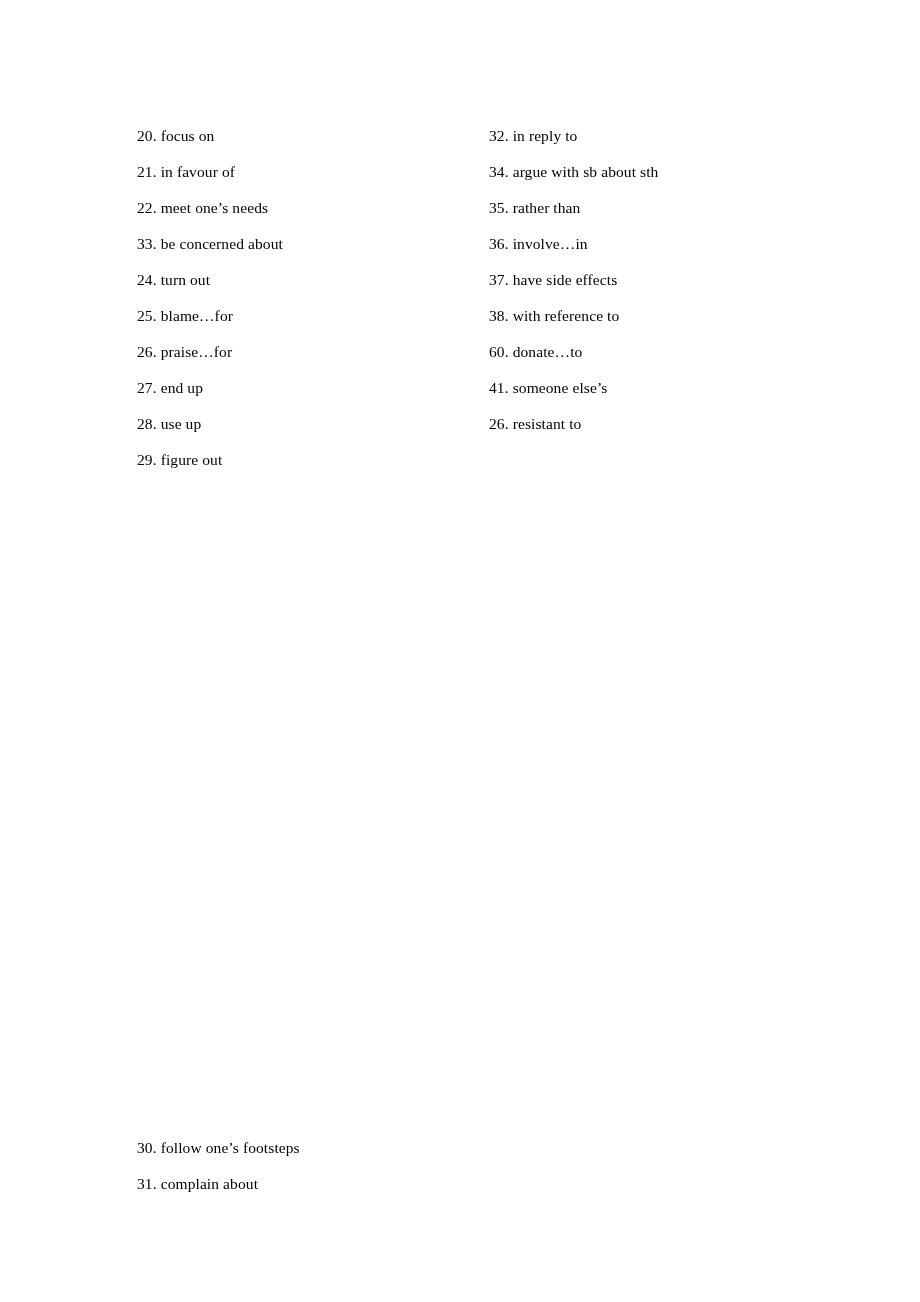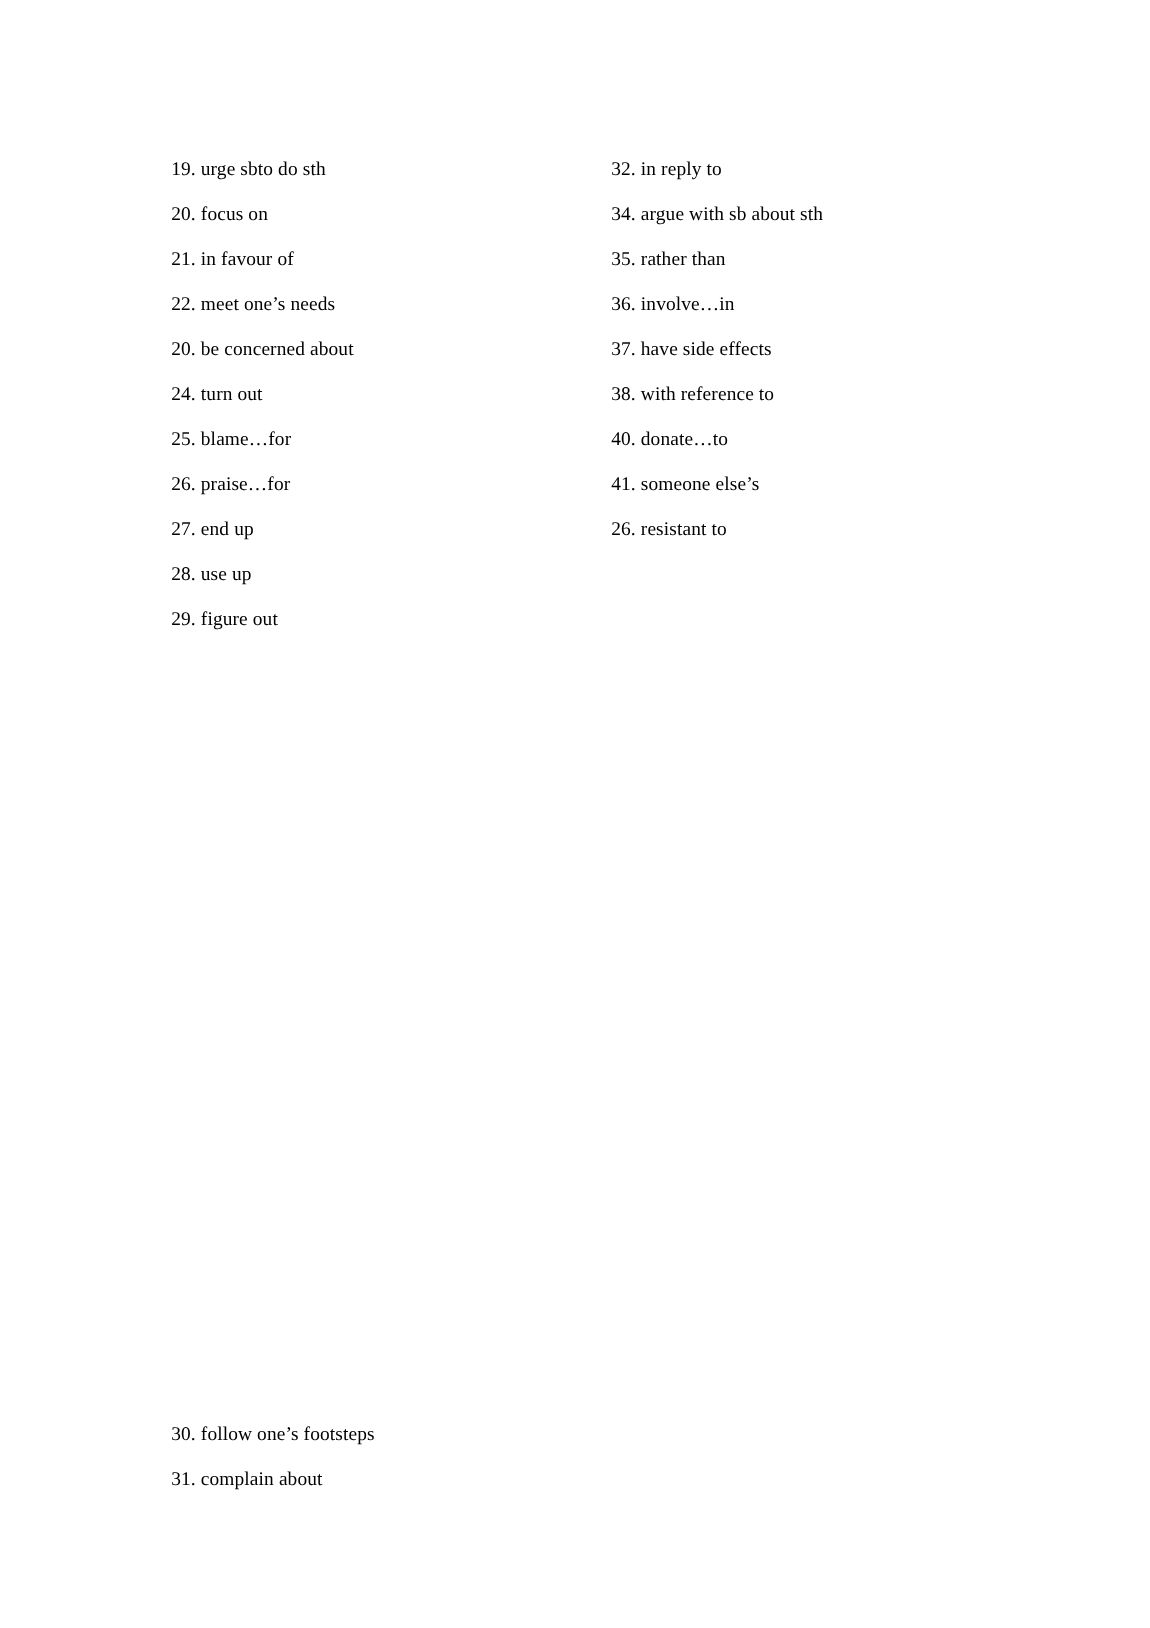--- a/index.html
+++ b/index.html
@@ -58,41 +58,40 @@
   }
 </style>
 </head>
 <body>
 
 <div class="page">
 
   <div class="columns">
 
     <div class="column left">
-      <div class="entry">19. urge sbto do sth</div>
       <div class="entry">20. focus on</div>
       <div class="entry">21. in favour of</div>
       <div class="entry">22. meet one’s needs</div>
-      <div class="entry">20. be concerned about</div>
+      <div class="entry">33. be concerned about</div>
       <div class="entry">24. turn out</div>
       <div class="entry">25. blame…for</div>
       <div class="entry">26. praise…for</div>
       <div class="entry">27. end up</div>
       <div class="entry">28. use up</div>
       <div class="entry">29. figure out</div>
     </div>
 
     <div class="column right">
       <div class="entry">32. in reply to</div>
       <div class="entry">34. argue with sb about sth</div>
       <div class="entry">35. rather than</div>
       <div class="entry">36. involve…in</div>
       <div class="entry">37. have side effects</div>
       <div class="entry">38. with reference to</div>
-      <div class="entry">40. donate…to</div>
+      <div class="entry">60. donate…to</div>
       <div class="entry">41. someone else’s</div>
       <div class="entry">26. resistant to</div>
     </div>
 
   </div>
 
   <div class="bottom-block">
     <div class="entry">30. follow one’s footsteps</div>
     <div class="entry">31. complain about</div>
   </div>

